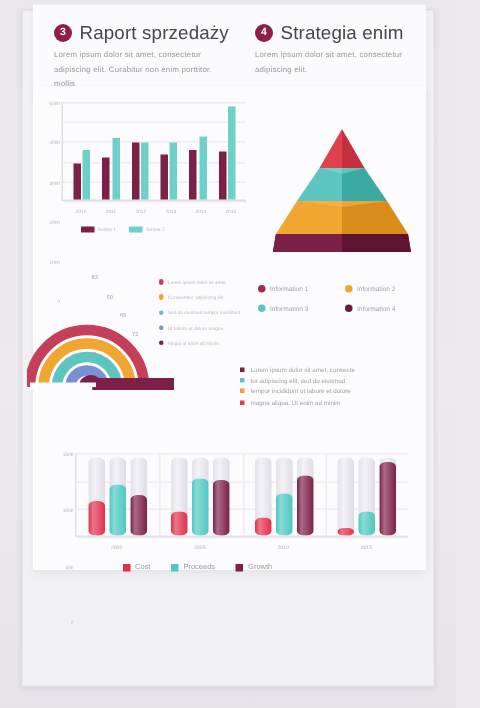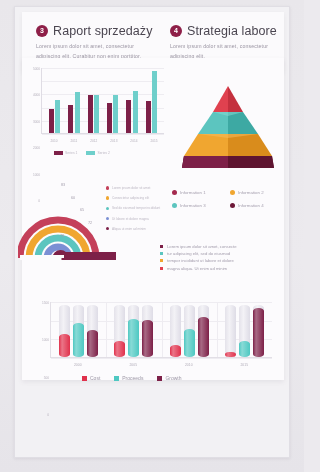--- a/index.html
+++ b/index.html
@@ -21,21 +21,21 @@
     left: 14px; top: 6px;
     width: 276px; height: 452px;
     background: #f2f1f4;
     border: 1px solid #e0dee4;
     box-shadow: 0 1px 3px rgba(80,70,90,.10);
   }
 
   
   .header-band {
     position: absolute;
-    left: 22px; top: 12px;
+    left: 22px; top: 3px;
     width: 262px; height: 60px;
     background: #fbfafc;
     box-shadow: 0 2px 4px rgba(90,80,100,.07);
   }
 
   
   .card {
     position: absolute;
     left: 22px; top: 58px;
     width: 262px; height: 322px;
@@ -153,21 +153,21 @@
       <div class="row">
         <div class="badge">3</div>
         <div class="sec-title">Raport sprzedaży</div>
       </div>
       <div class="sec-desc">Lorem ipsum dolor sit amet, consectetur adipiscing elit. Curabitur non enim porttitor. mollis</div>
     </div>
 
     <div class="sec-head" style="left:148px; top:12px; width:110px;">
       <div class="row">
         <div class="badge">4</div>
-        <div class="sec-title">Strategia labore</div>
+        <div class="sec-title">Strategia enim</div>
       </div>
       <div class="sec-desc">Lorem ipsum dolor sit amet, consectetur adipiscing elit.</div>
     </div>
   </div>
 
   <div class="card"></div>
 
   <div class="barchart">
     <div class="bc-plot" id="bc-plot">
         <div class="bc-grid" style="top: 0px;">

